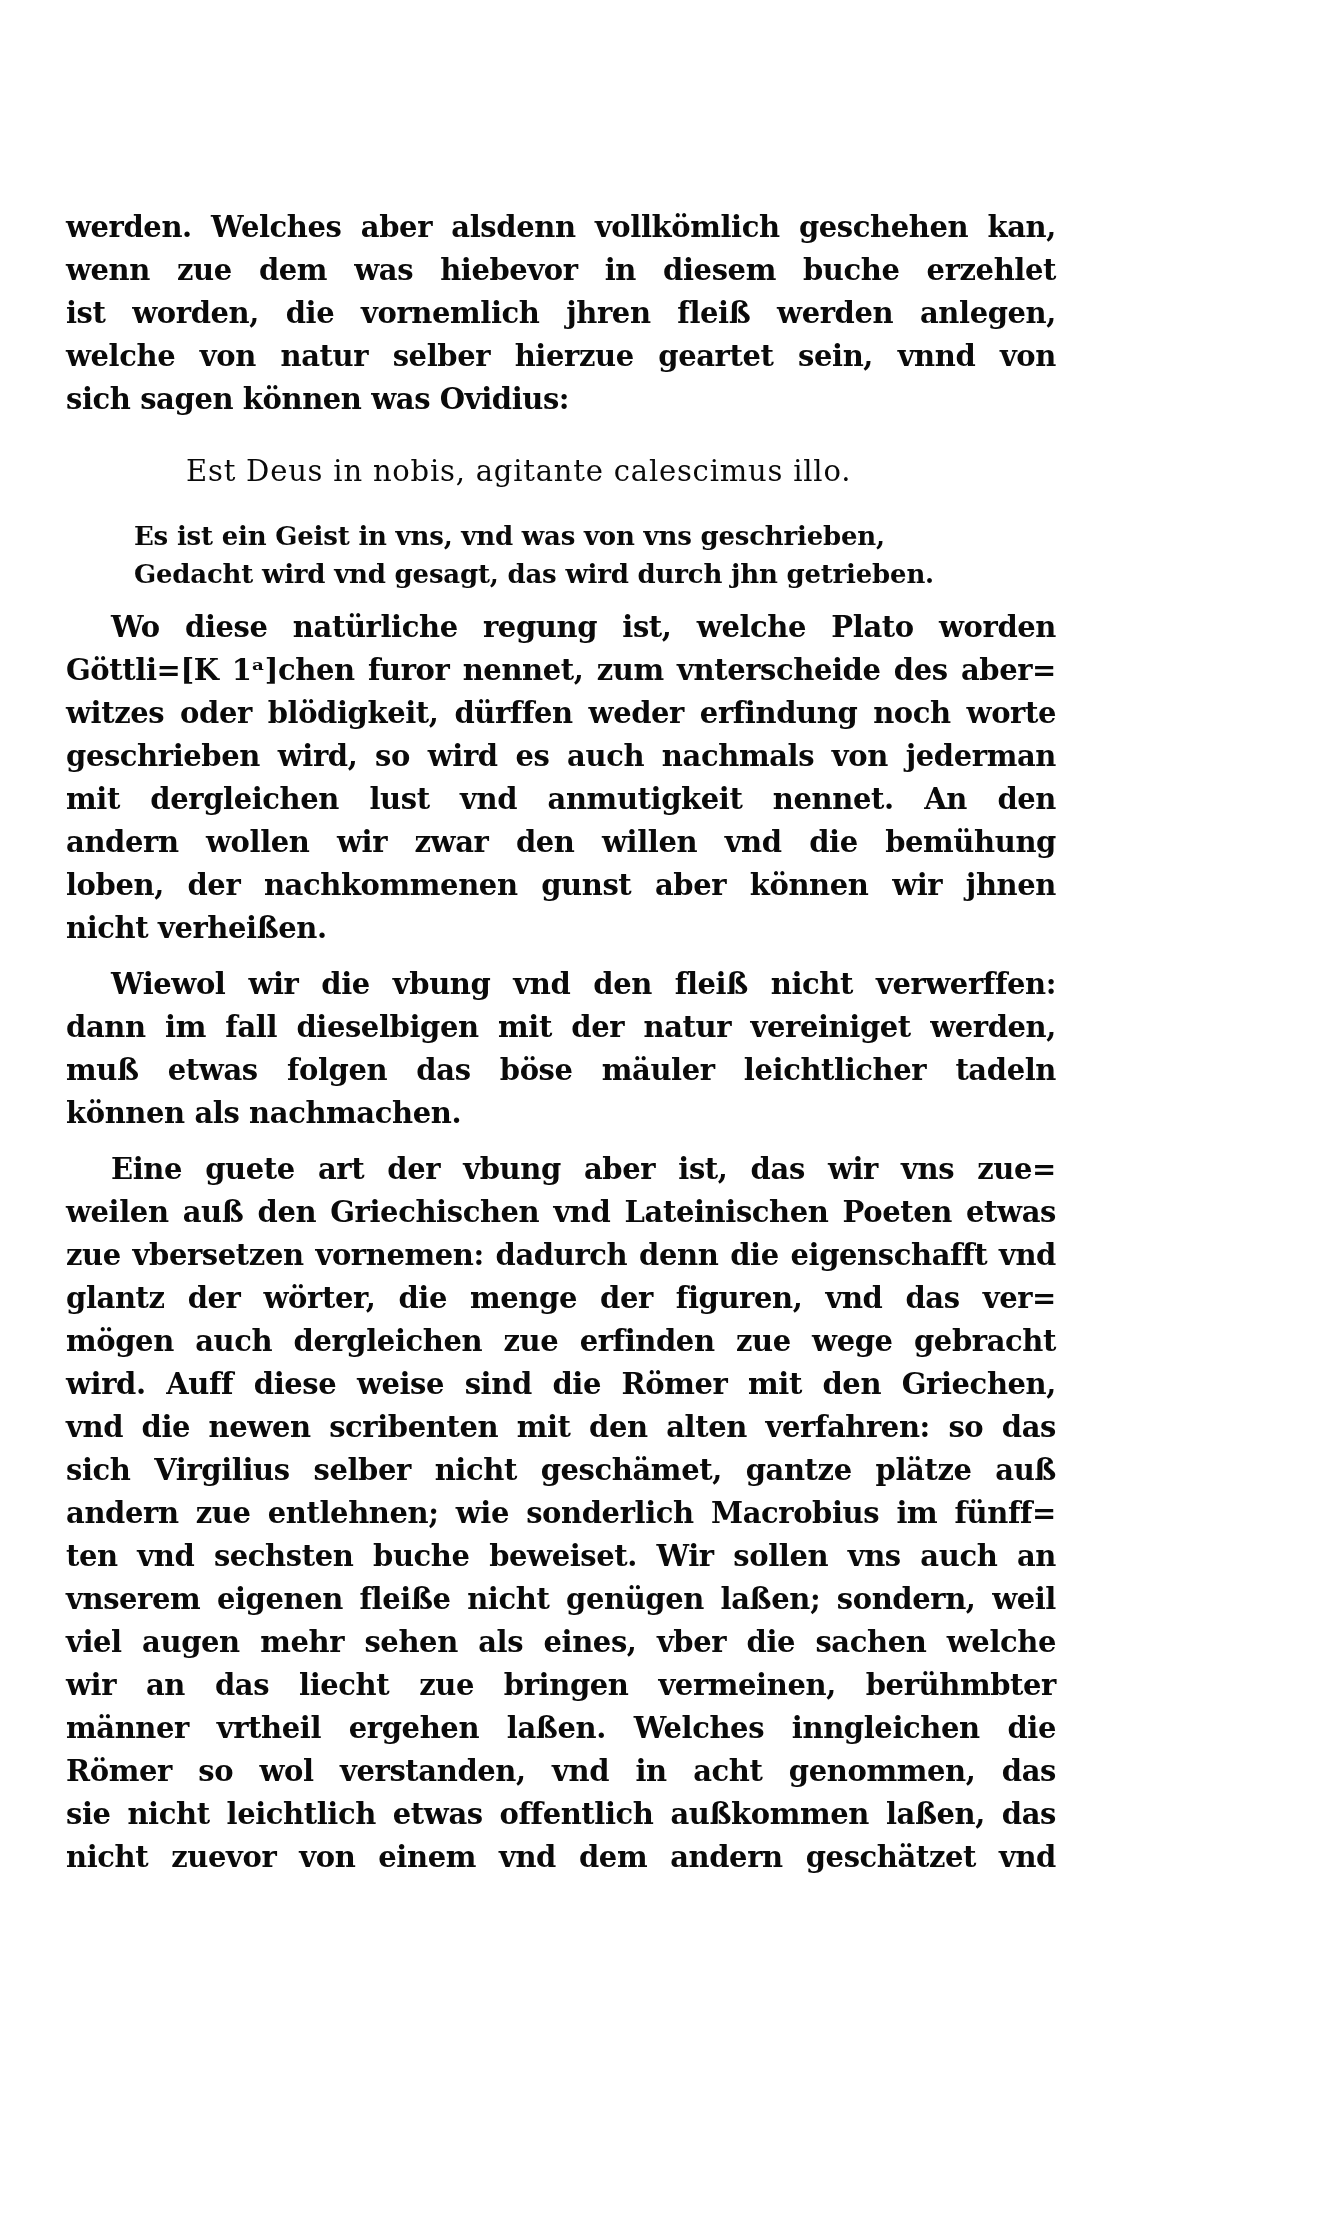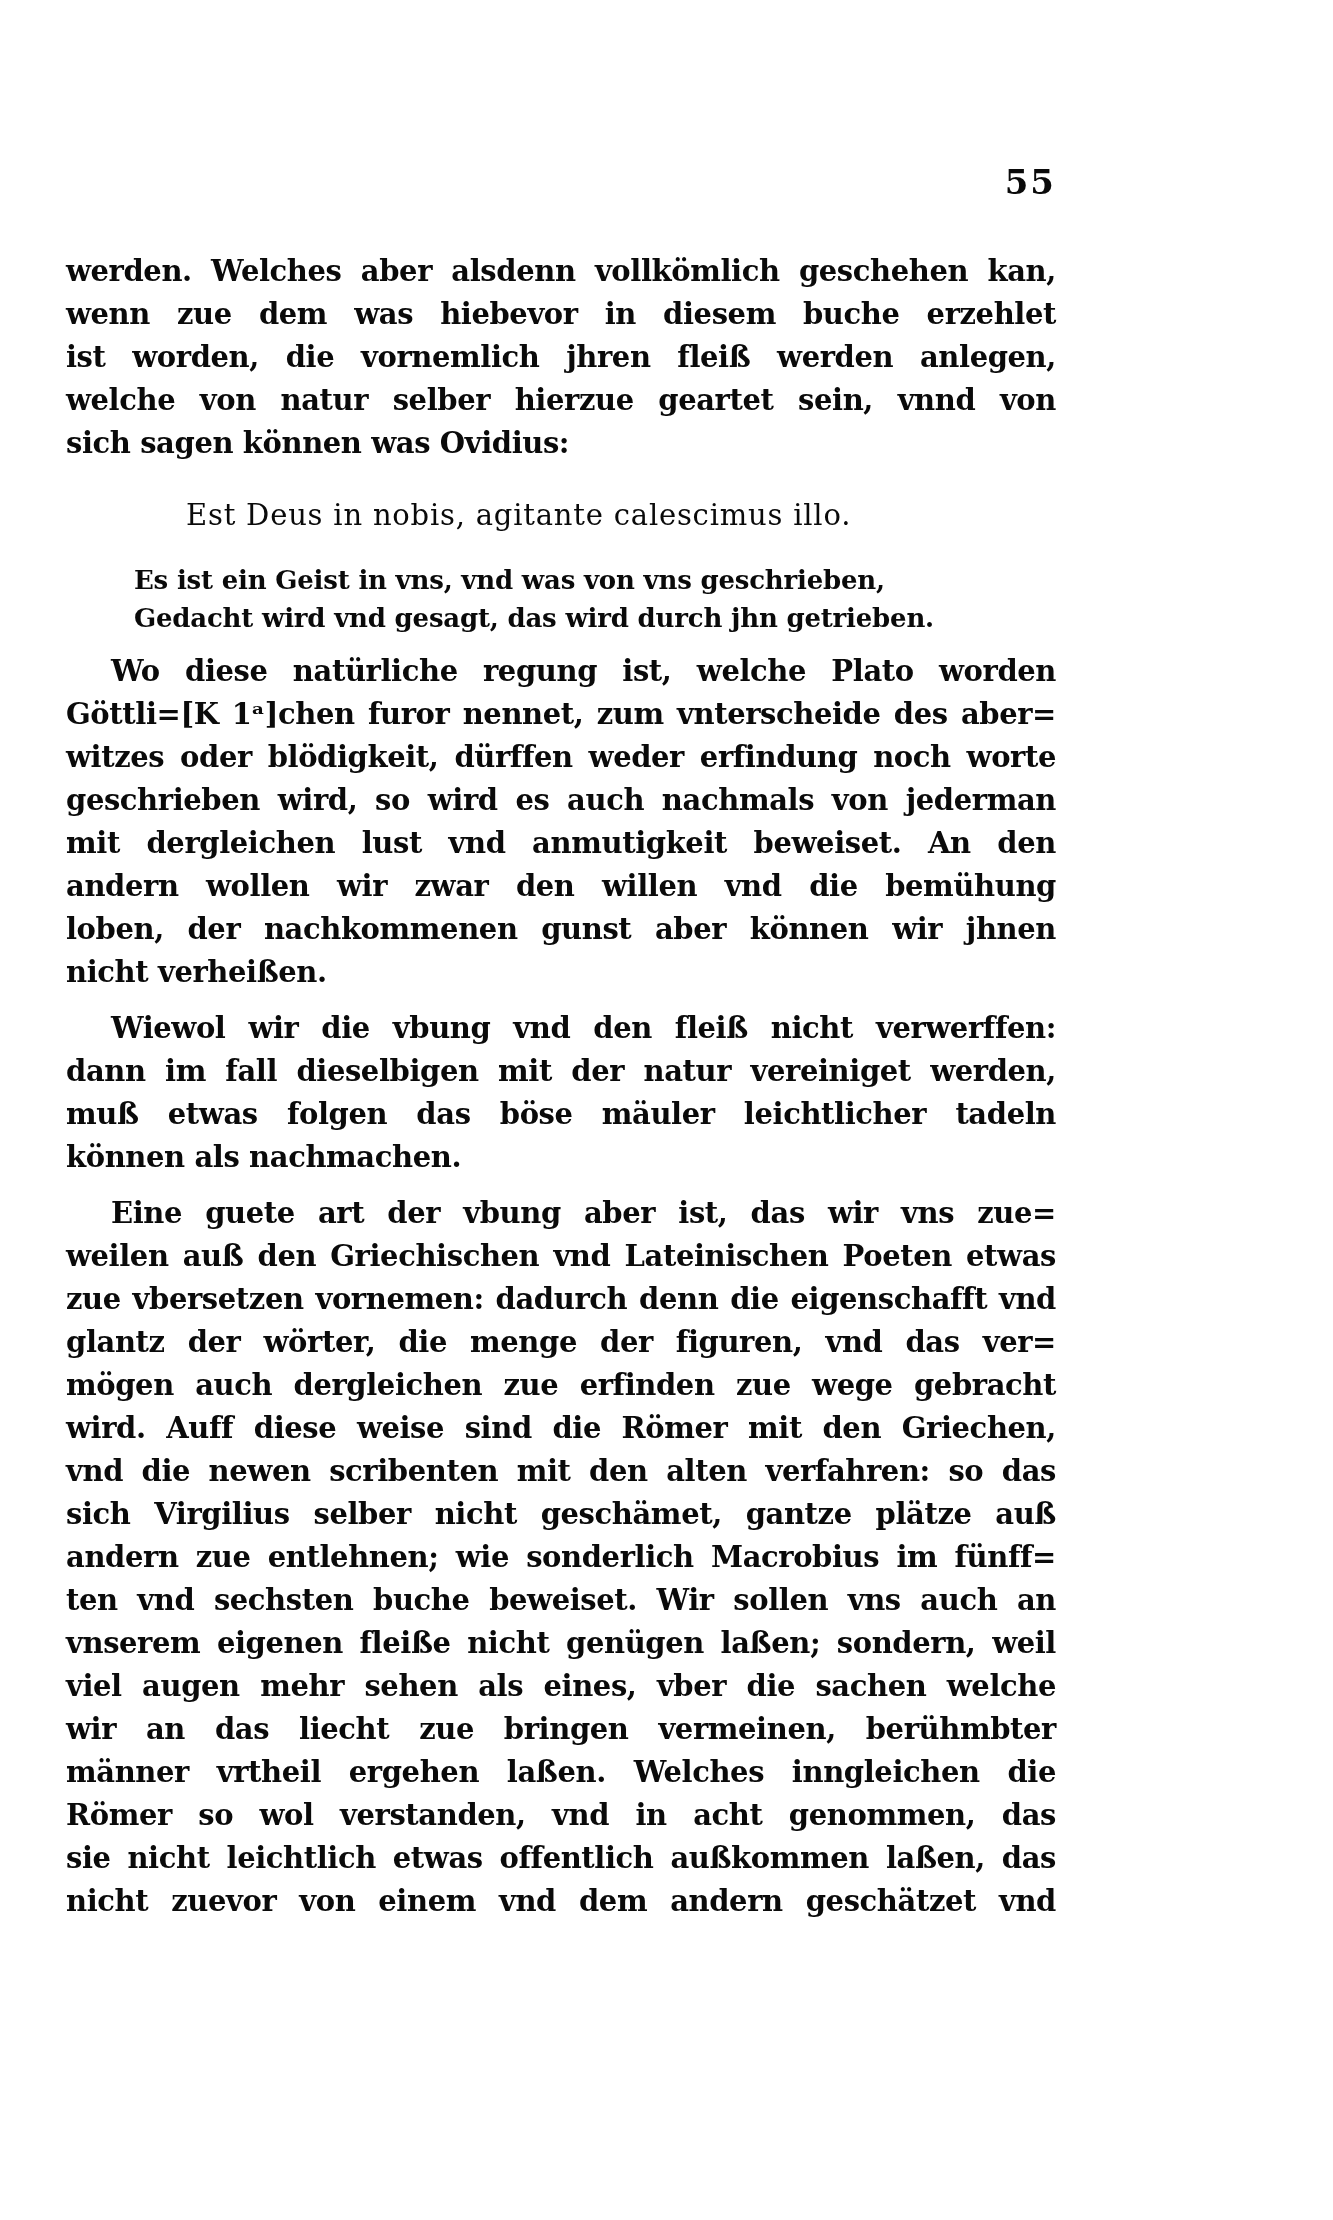--- a/index.html
+++ b/index.html
@@ -55,42 +55,41 @@
     line-height: 38px;
     margin-left: 68px;
     letter-spacing: -0.2px;
   }
 </style>
 </head>
 <body>
 
 <div class="page">
   <div class="content">
-    <div class="page-number">55</div>
     <div class="text" id="text-mount">
         <div class="block body">
           <div class="line">werden. Welches aber alsdenn vollkömlich geschehen kan,</div>
           <div class="line">wenn zue dem was hiebevor in diesem buche erzehlet</div>
           <div class="line">ist worden, die vornemlich jhren fleiß werden anlegen,</div>
           <div class="line">welche von natur selber hierzue geartet sein, vnnd von</div>
           <div class="line unjust">sich sagen können was Ovidius:</div>
         </div>
         <div class="block latin">
           <div class="line unjust">Est Deus in nobis, agitante calescimus illo.</div>
         </div>
         <div class="block verse">
           <div class="line unjust">Es ist ein Geist in vns, vnd was von vns geschrieben,</div>
           <div class="line unjust">Gedacht wird vnd gesagt, das wird durch jhn getrieben.</div>
         </div>
         <div class="block body">
           <div class="line indent">Wo diese natürliche regung ist, welche Plato worden</div>
           <div class="line">Göttli=[K 1ᵃ]chen furor nennet, zum vnterscheide des aber=</div>
           <div class="line">witzes oder blödigkeit, dürffen weder erfindung noch worte</div>
           <div class="line">geschrieben wird, so wird es auch nachmals von jederman</div>
-          <div class="line">mit dergleichen lust vnd anmutigkeit beweiset.  An den</div>
+          <div class="line">mit dergleichen lust vnd anmutigkeit nennet.  An den</div>
           <div class="line">andern wollen wir zwar den willen vnd die bemühung</div>
           <div class="line">loben, der nachkommenen gunst aber können wir jhnen</div>
           <div class="line unjust">nicht verheißen.</div>
         </div>
         <div class="block body">
           <div class="line indent">Wiewol wir die vbung vnd den fleiß nicht verwerffen:</div>
           <div class="line">dann im fall dieselbigen mit der natur vereiniget werden,</div>
           <div class="line">muß etwas folgen das böse mäuler leichtlicher tadeln</div>
           <div class="line unjust">können als nachmachen.</div>
         </div>

